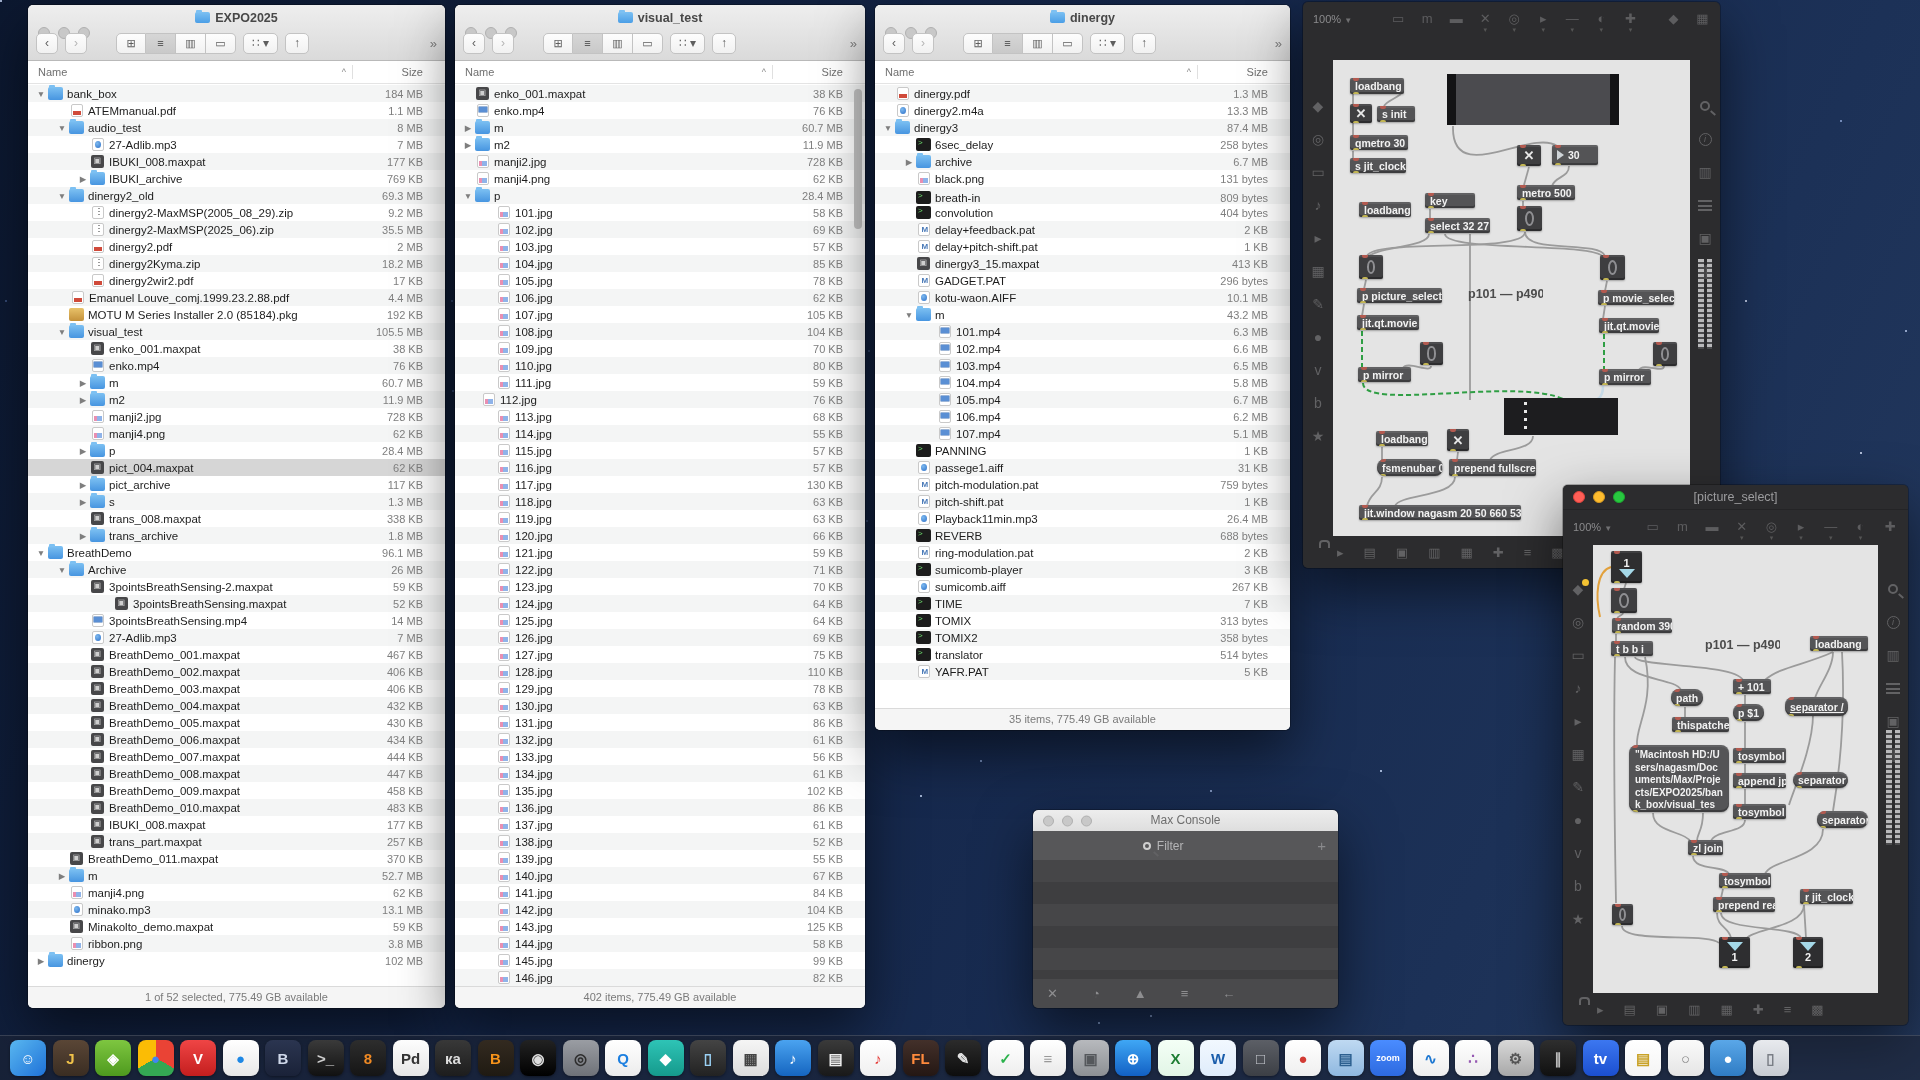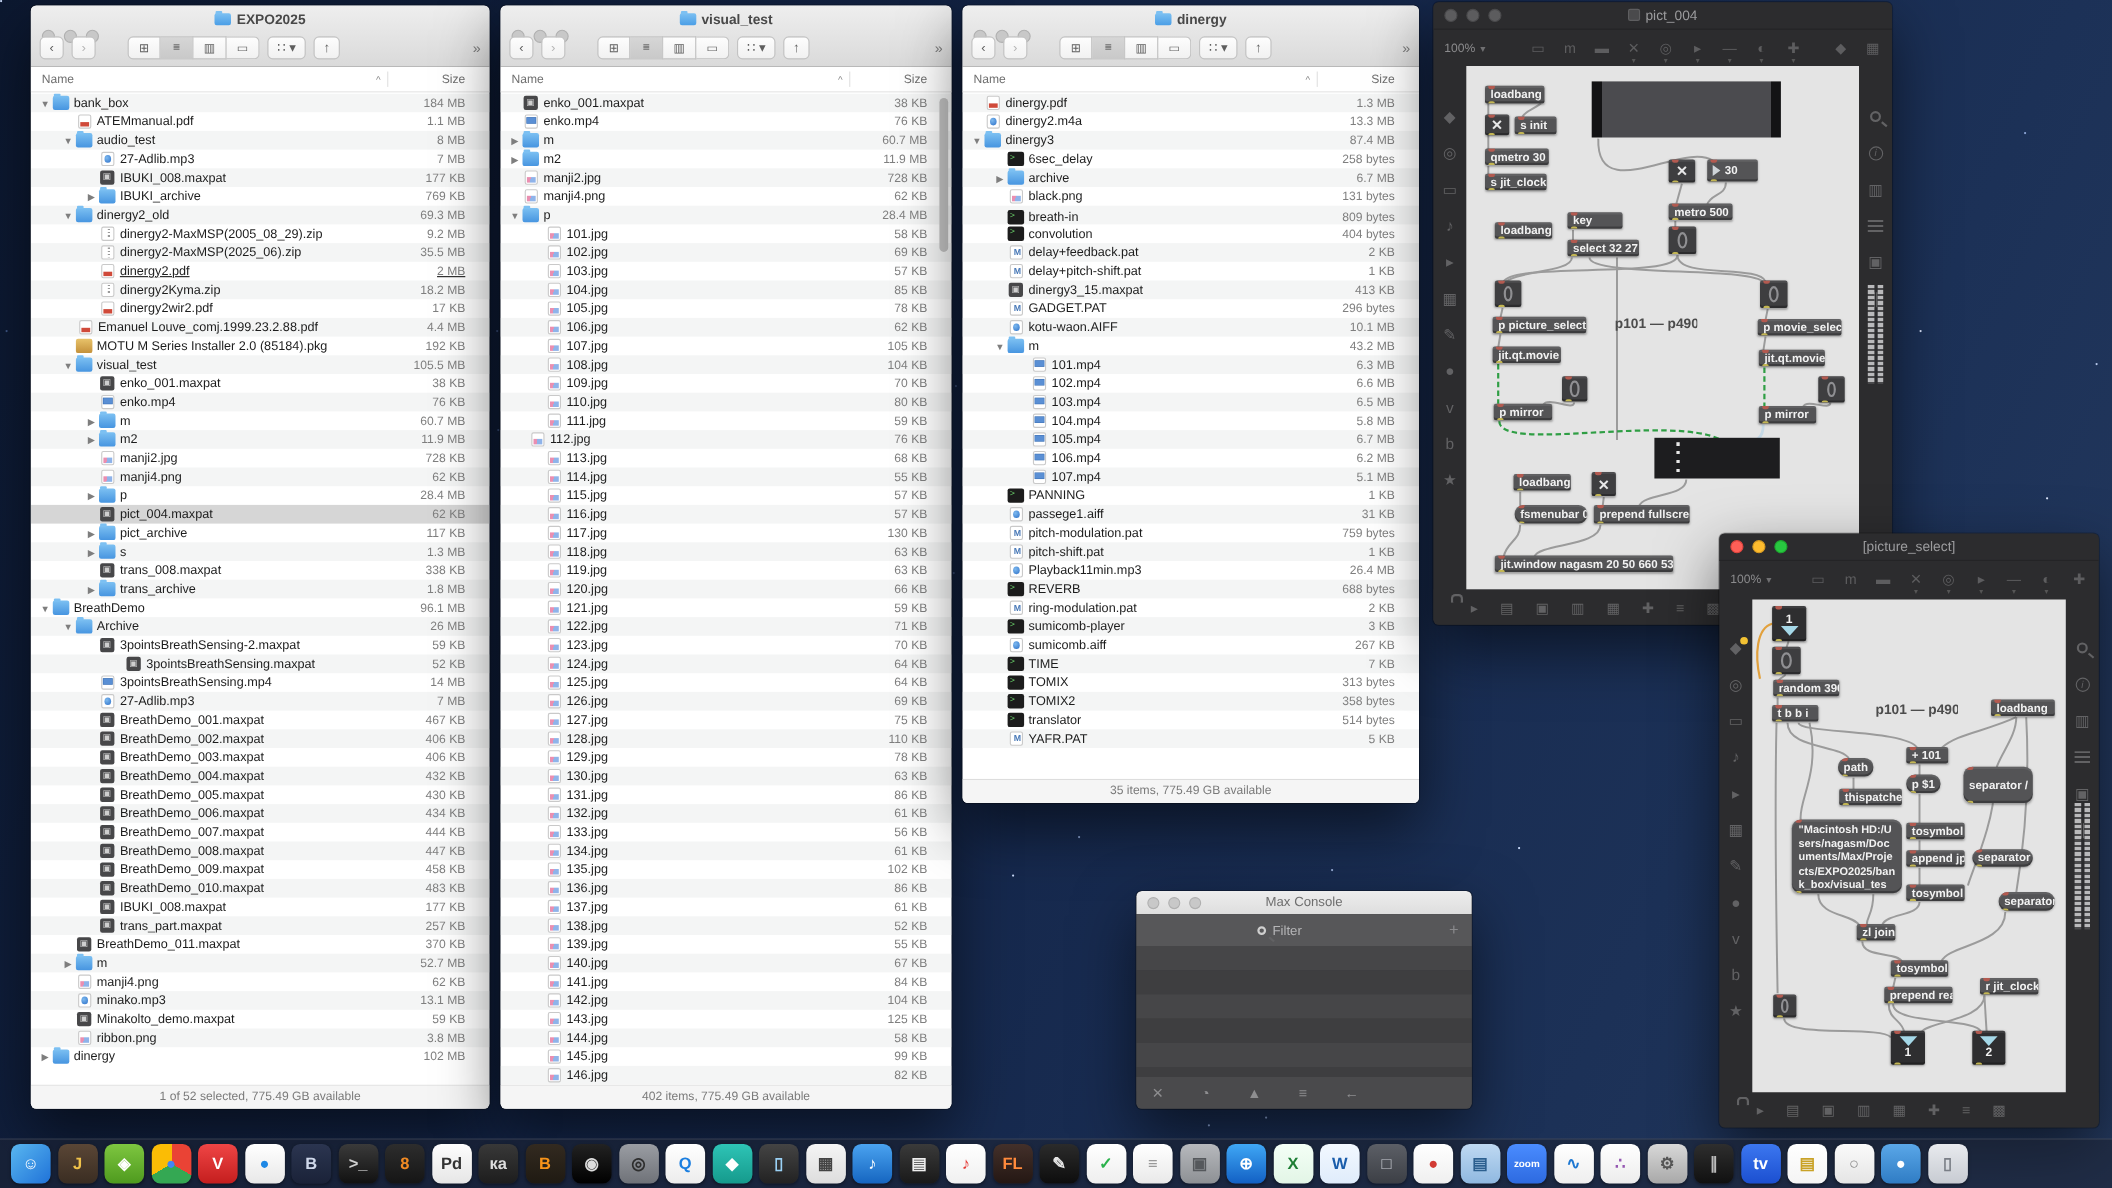--- a/index.html
+++ b/index.html
@@ -211,21 +211,21 @@
         <span class="fi fi-z"></span>
         <span class="fname">dinergy2-MaxMSP(2005_08_29).zip</span>
         <span class="fsize">9.2 MB</span>
       </div>
       <div class="f-row odd" title="dinergy2-MaxMSP(2025_06).zip" style="padding-left: 48px;">
         <span class="tri"></span>
         <span class="fi fi-z"></span>
         <span class="fname">dinergy2-MaxMSP(2025_06).zip</span>
         <span class="fsize">35.5 MB</span>
       </div>
-      <div class="f-row" title="dinergy2.pdf" style="padding-left: 48px; text-decoration: underline;">
+      <div class="f-row" title="dinergy2.pdf" style="padding-left: 48px;">
         <span class="tri"></span>
         <span class="fi fi-p"></span>
         <span class="fname">dinergy2.pdf</span>
         <span class="fsize">2 MB</span>
       </div>
       <div class="f-row odd" title="dinergy2Kyma.zip" style="padding-left: 48px;">
         <span class="tri"></span>
         <span class="fi fi-z"></span>
         <span class="fname">dinergy2Kyma.zip</span>
         <span class="fsize">18.2 MB</span>
@@ -1075,28 +1075,20 @@
         <span class="tri"></span>
         <span class="fi fi-t"></span>
         <span class="fname">YAFR.PAT</span>
         <span class="fsize">5 KB</span>
       </div>
     </div>
   <div class="f-status">35 items, 775.49 GB available</div>
 </div>
 
 <div class="win maxwin dark" id="mw0" style="left:1303px;top:2px;width:417px;height:566px">
-  <div class="m-title">
-    <div class="lights">
-        <b></b>
-        <b></b>
-        <b></b>
-      </div>
-    <span class="doc"></span><span>pict_004</span>
-  </div>
   <div class="m-toolbar">
     <span class="m-zoom"><span>100%</span> <s>▼</s></span>
     <span style="width:14px"></span>
     <span class="tbi">▭</span>
     <span class="tbi">m</span>
     <span class="tbi">▬</span>
     <span class="tbi">✕<u>▾</u></span>
     <span class="tbi">◎<u>▾</u></span>
     <span class="tbi">▸<u>▾</u></span>
     <span class="tbi">―<u>▾</u></span>
@@ -1364,21 +1356,21 @@
         <div class="mb bang inl" style="left: 18px; top: 43px; width: 26px; height: 25px;">
           <i></i>
         </div>
         <div class="mb inl" style="left: 19px; top: 73px; width: 60px; height: 15px;">random 390</div>
         <div class="mb inl" style="left: 18px; top: 96px; width: 42px; height: 15px;">t b b i</div>
         <div class="mb comment" style="left: 107px; top: 93px; width: 80px; height: 14px;">p101 — p490</div>
         <div class="mb inl" style="left: 217px; top: 91px; width: 58px; height: 15px;">loadbang</div>
         <div class="mb inl" style="left: 140px; top: 134px; width: 38px; height: 15px;">+ 101</div>
         <div class="mb msg inl" style="left: 78px; top: 144px; width: 32px; height: 17px;">path</div>
         <div class="mb msg inl" style="left: 140px; top: 159px; width: 31px; height: 17px;">p $1</div>
-        <div class="mb msg inl" style="left: 192px; top: 152px; width: 63px; height: 33px;">separator /</div>
+        <div class="mb msg inl" style="left: 192px; top: 152px; width: 63px; height: 19px; text-decoration: underline;">separator /</div>
         <div class="mb inl" style="left: 79px; top: 172px; width: 57px; height: 15px;">thispatcher</div>
         <div class="mb textblock msg inl" style="left: 36px; top: 200px; width: 100px; height: 67px;">"Macintosh HD:/Users/nagasm/Documents/Max/Projects/EXPO2025/bank_box/visual_test/"</div>
         <div class="mb inl" style="left: 140px; top: 203px; width: 53px; height: 15px;">tosymbol</div>
         <div class="mb inl" style="left: 140px; top: 228px; width: 53px; height: 15px;">append jpg</div>
         <div class="mb msg inl" style="left: 200px; top: 227px; width: 55px; height: 16px;">separator .</div>
         <div class="mb inl" style="left: 140px; top: 259px; width: 53px; height: 15px;">tosymbol</div>
         <div class="mb msg inl" style="left: 224px; top: 266px; width: 51px; height: 17px;">separator</div>
         <div class="mb inl" style="left: 95px; top: 295px; width: 35px; height: 15px;">zl join</div>
         <div class="mb inl" style="left: 126px; top: 328px; width: 52px; height: 15px;">tosymbol</div>
         <div class="mb inl" style="left: 120px; top: 352px; width: 62px; height: 15px;">prepend read</div>

